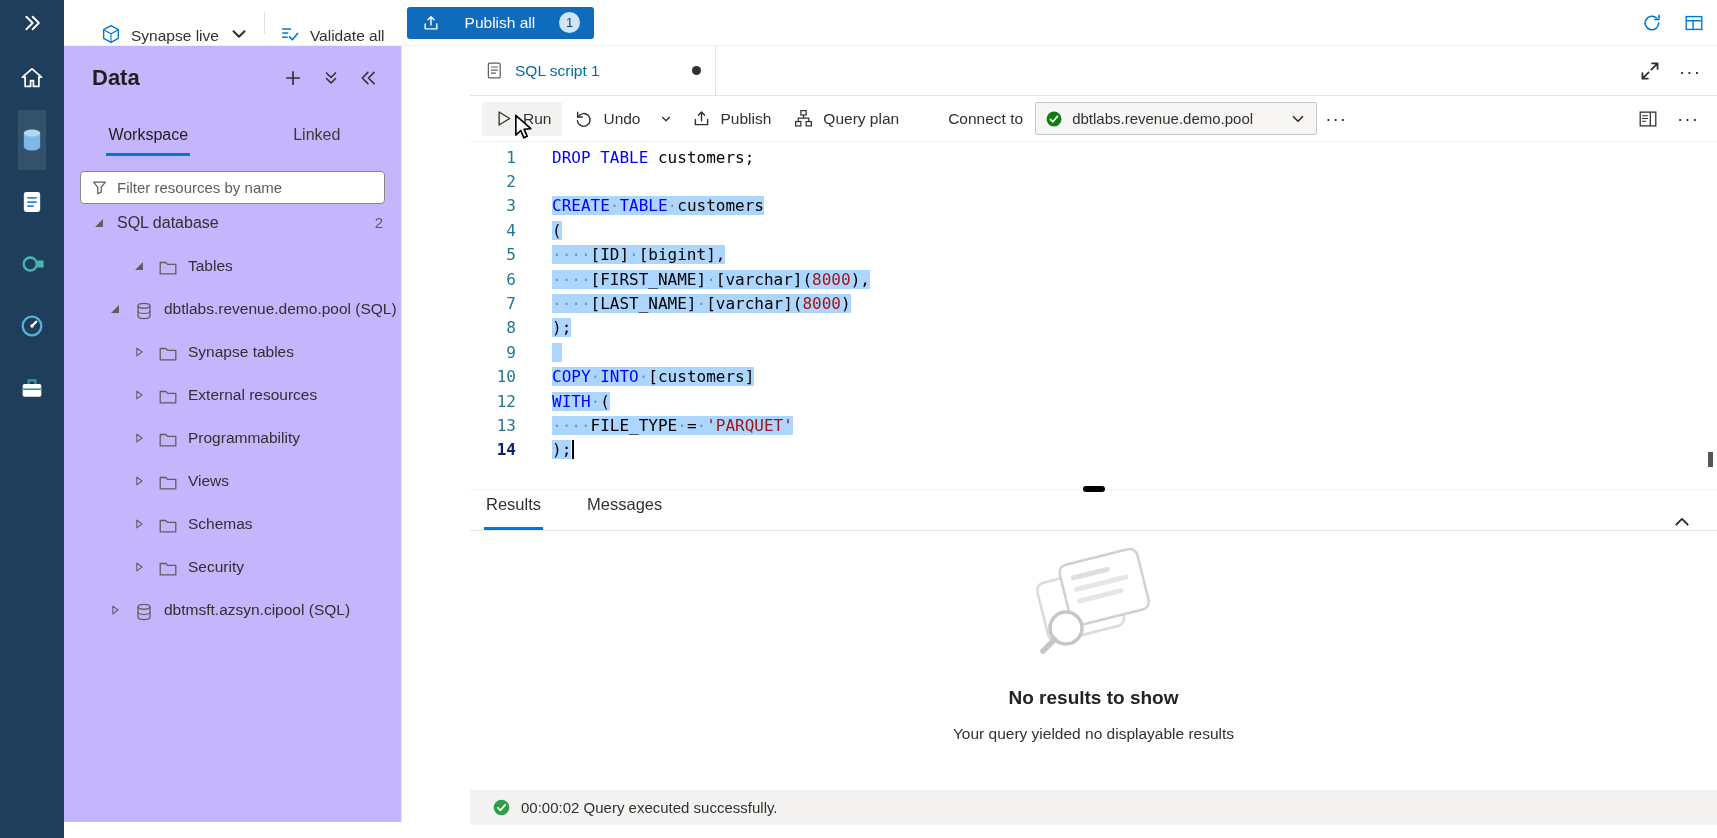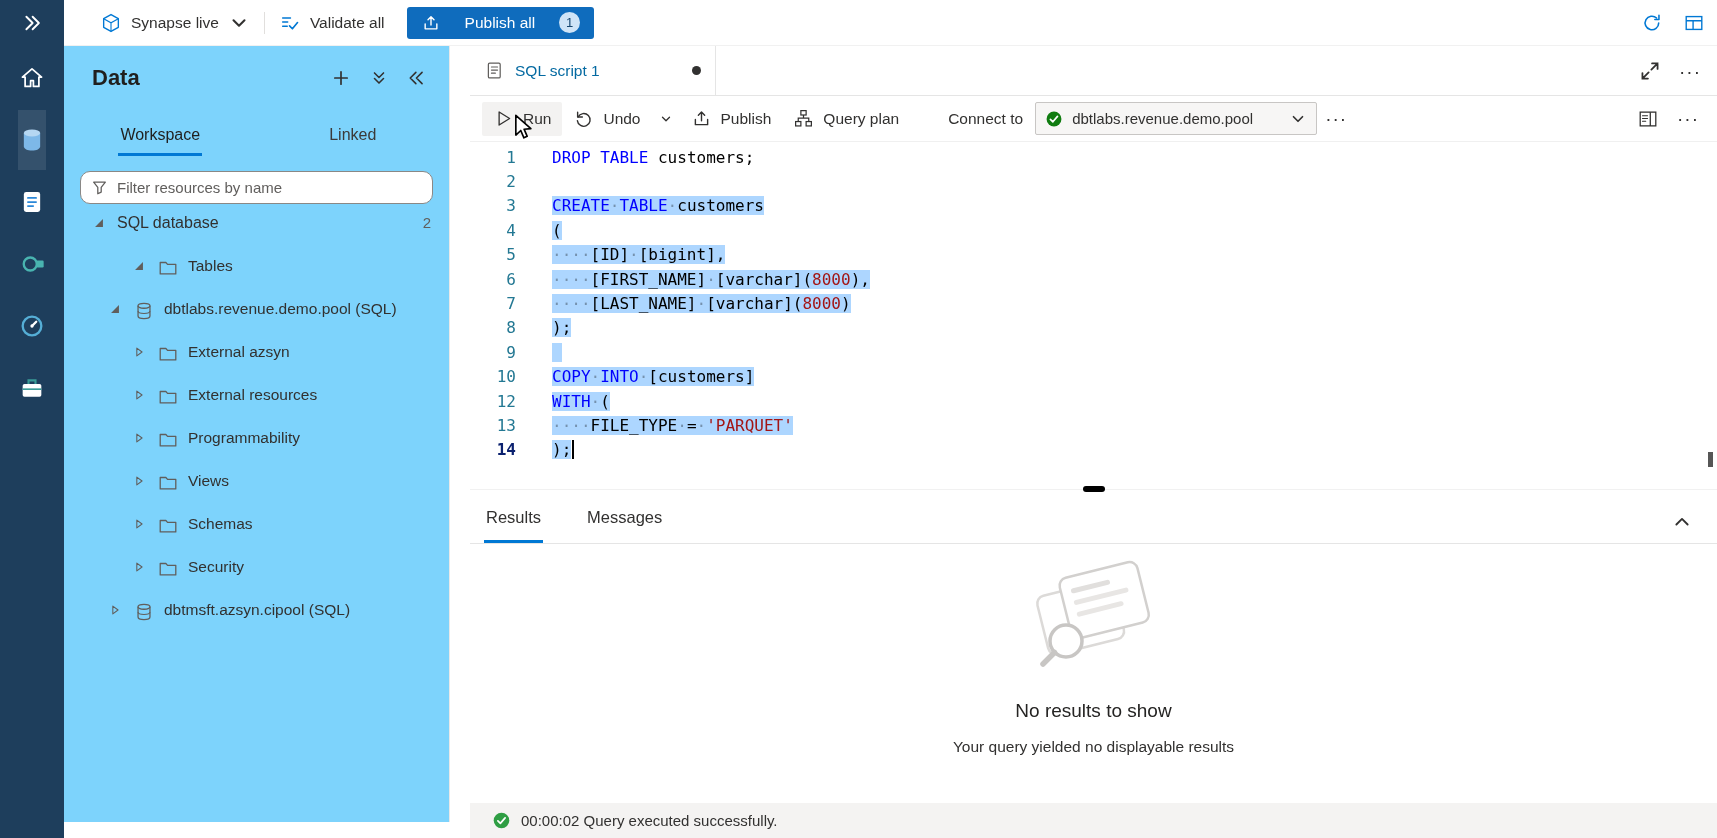--- a/index.html
+++ b/index.html
@@ -11,45 +11,45 @@
   
   .rail{position:absolute;left:0;top:0;width:64px;height:100%;background:#1e3e5c;display:flex;flex-direction:column;align-items:center;z-index:10}
   .rail-expander{width:100%;height:46px;display:flex;align-items:center;justify-content:center;cursor:pointer}
   .rail-expander svg{width:20px;height:20px}
   .rail-item{width:100%;height:60px;display:flex;align-items:center;justify-content:center;cursor:pointer;margin-top:2px}
   .rail-item svg{width:28px;height:28px}
   .rail-item.active{background:rgba(255,255,255,.10)}
 
   
   .topbar{position:absolute;left:64px;top:0;right:0;height:46px;background:#fff;display:flex;align-items:center;border-bottom:1px solid #f1f1f1;padding-left:22px;z-index:5}
-  .tb-group{display:flex;align-items:center;gap:9px;padding:0 14px;height:100%;cursor:pointer}
+  .tb-group{display:flex;align-items:flex-end;gap:9px;padding:0 14px;height:100%;cursor:pointer}
   .tb-group svg{width:22px;height:22px}
   .tb-label{font-size:15.5px;color:#323130;white-space:nowrap}
   .vdiv{width:1px;height:22px;background:#e1dfdd}
   .publish-btn{display:flex;align-items:center;gap:24px;background:#0f6cbd;color:#fff;border:none;border-radius:3px;height:32px;padding:0 14px;margin-left:8px;font-size:15.5px;cursor:pointer;font-family:inherit}
   .publish-btn svg{width:20px;height:20px}
   .badge{background:#cfe4f7;color:#17466e;border-radius:50%;width:21px;height:21px;display:flex;align-items:center;justify-content:center;font-size:13px}
   .topbar-right{margin-left:auto;display:flex;align-items:center;gap:4px;padding-right:4px}
   .icon-btn{width:38px;height:38px;display:flex;align-items:center;justify-content:center;border-radius:2px;cursor:pointer;background:transparent;border:none}
   .icon-btn svg{width:22px;height:22px}
   .icon-btn.small{width:32px;height:32px}
   .ellipsis{font-size:19px;color:#323130;letter-spacing:1px;line-height:1}
 
   
-  .data-panel{position:absolute;left:64px;top:46px;width:386px;bottom:16px;background:#7dd3fc;border-right:1px solid #e8e8e8;z-index:4}
+  .data-panel{position:absolute;left:64px;top:46px;width:338px;bottom:16px;background:#c4b5fd;border-right:1px solid #e8e8e8;z-index:4}
   .dp-header{display:flex;align-items:center;padding:16px 16px 2px 28px}
   .dp-title{font-size:22px;font-weight:700;color:#201f1e}
   .dp-actions{margin-left:auto;display:flex;gap:6px}
   .dp-actions svg{width:18px;height:18px}
   .dp-tabs{display:flex;margin-top:24px}
   .dp-tab{flex:1;display:flex;justify-content:center;font-size:16px;color:#3b3a39;cursor:pointer}
   .dp-tab span{padding:6px 2px 9px;border-bottom:3px solid transparent}
   .dp-tab.active{color:#201f1e}
   .dp-tab.active span{border-color:#0078d4}
-  .filter-box{display:flex;align-items:center;gap:9px;margin:15px 16px 10px;height:33px;border:1px solid #8a8886;border-radius:10px;padding:0 10px;background:#fff}
+  .filter-box{display:flex;align-items:center;gap:9px;margin:15px 16px 10px;height:33px;border:1px solid #8a8886;border-radius:4px;padding:0 10px;background:#fff}
   .filter-box svg{width:17px;height:17px;flex:none}
   .filter-box input{border:none;outline:none;flex:1;font-size:15px;color:#323130;font-family:inherit;background:transparent}
   .filter-box input::placeholder{color:#605e5c}
   .tree{margin-top:8px}
   .tree-row{display:flex;align-items:flex-start;height:43px;cursor:pointer;font-size:15.5px;color:#323130}
   .tree-row.lvl0{padding-left:26px}
   .tree-row.lvl1{padding-left:42px}
   .tree-row.lvl2{padding-left:66px}
   .twisty{width:18px;height:18px;display:flex;align-items:center;justify-content:center;flex:none}
   .twisty svg{width:14px;height:14px}
@@ -88,28 +88,28 @@
   .lt .str{color:#a31515}
   .lt .num{color:#a31515}
   .lt .ws{color:rgba(0,0,0,.32)}
   .lt .sel{background:#add6ff}
   .caret{display:inline-block;width:2px;height:19px;background:#000;vertical-align:-4px;margin-left:1px}
   .overview-mark{position:absolute;right:4px;top:310px;width:5px;height:15px;background:#565656}
 
   .sash{position:relative;height:0;z-index:6}
   .sash-handle{position:absolute;left:50%;transform:translateX(-50%);top:-3px;width:22px;height:6px;background:#000;border-radius:3px;cursor:row-resize}
 
-  .results-tabs{height:55px;display:flex;align-items:flex-end;padding:0 0 0 14px;border-bottom:1px solid #e5e5e5;border-top:1px solid #f1f1f1;position:relative}
+  .results-tabs{height:42px;display:flex;align-items:flex-end;padding:0 0 0 14px;border-bottom:1px solid #e5e5e5;border-top:1px solid #f1f1f1;position:relative}
   .r-tab{margin-right:42px;font-size:16.5px;color:#323130;padding:12px 2px 13px;border-bottom:3px solid transparent;cursor:pointer}
   .r-tab.active{border-color:#0078d4}
   .collapse-results{position:absolute;right:16px;top:13px}
   .collapse-results svg{width:20px;height:20px}
 
   .results-body{height:259px;display:flex;flex-direction:column;align-items:center;padding-top:14px}
-  .empty-title{font-size:19px;font-weight:400;color:#252423;margin-top:24px}
+  .empty-title{font-size:19px;font-weight:700;color:#252423;margin-top:24px}
   .empty-sub{font-size:15.5px;color:#323130;margin-top:16px}
 
   .statusbar{height:35px;background:#f4f3f2;display:flex;align-items:center;gap:10px;padding-left:22px;font-size:15px;color:#323130}
   .statusbar svg{width:19px;height:19px}
 
   .mouse-cursor{position:absolute;left:514px;top:114px;z-index:50;pointer-events:none}
 </style>
 </head>
 <body>
 
@@ -310,21 +310,21 @@
         </div>
         <div class="tree-row lvl2">
           <span class="twisty">
             <svg viewBox="0 0 16 16">
               <path d="M5.5 3.5 11.5 8 5.5 12.5z" fill="none" stroke="#605e5c" stroke-width="1.2" stroke-linejoin="round"></path>
             </svg>
           </span>
           <span class="node-icon"><svg viewBox="0 0 24 24">
               <path d="M3.5 6h6.2l1.8 2h9v10.5h-17z" fill="none" stroke="#605e5c" stroke-width="1.4" stroke-linejoin="round"></path>
             </svg></span>
-          <span class="node-label">External azsyn</span>
+          <span class="node-label">Synapse tables</span>
         </div>
         <div class="tree-row lvl2">
           <span class="twisty">
             <svg viewBox="0 0 16 16">
               <path d="M5.5 3.5 11.5 8 5.5 12.5z" fill="none" stroke="#605e5c" stroke-width="1.2" stroke-linejoin="round"></path>
             </svg>
           </span>
           <span class="node-icon"><svg viewBox="0 0 24 24">
               <path d="M3.5 6h6.2l1.8 2h9v10.5h-17z" fill="none" stroke="#605e5c" stroke-width="1.4" stroke-linejoin="round"></path>
             </svg></span>

